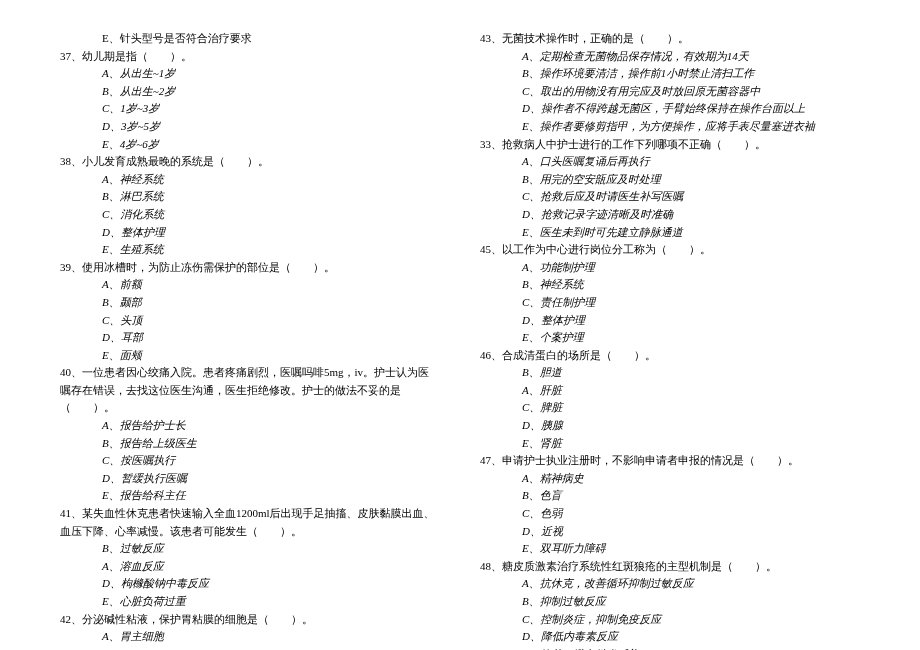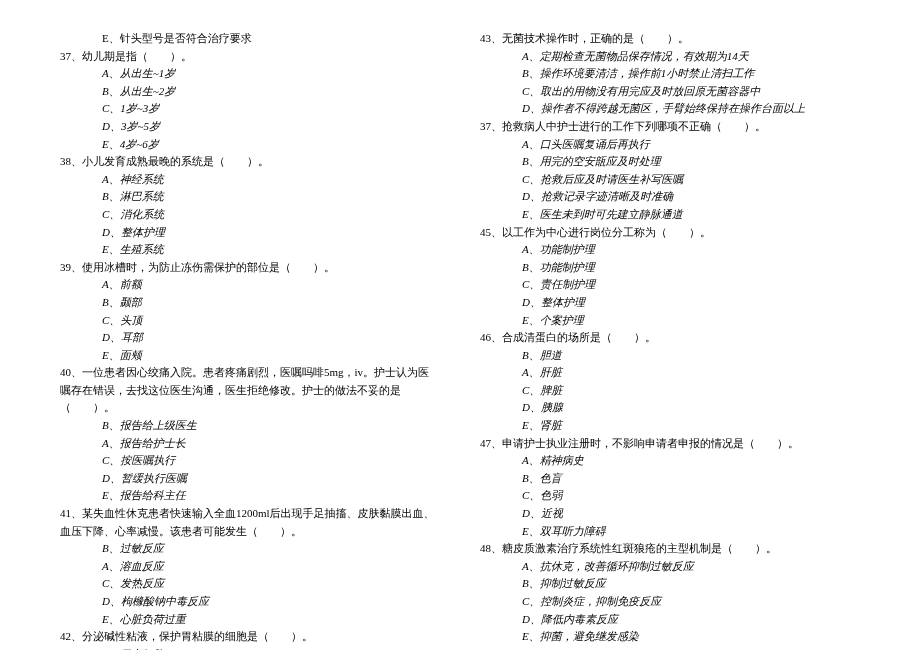--- a/index.html
+++ b/index.html
@@ -53,51 +53,51 @@
     <span class="opt">C、消化系统</span>
     <span class="opt">D、整体护理</span>
     <span class="opt">E、生殖系统</span>
     <span class="q-text">39、使用冰槽时，为防止冻伤需保护的部位是（　　）。</span>
     <span class="opt">A、前额</span>
     <span class="opt">B、颞部</span>
     <span class="opt">C、头顶</span>
     <span class="opt">D、耳部</span>
     <span class="opt">E、面颊</span>
     <span class="q-text">40、一位患者因心绞痛入院。患者疼痛剧烈，医嘱吗啡5mg，iv。护士认为医嘱存在错误，去找这位医生沟通，医生拒绝修改。护士的做法不妥的是（　　）。</span>
+    <span class="opt">A、报告给护士长</span>
     <span class="opt">B、报告给上级医生</span>
-    <span class="opt">A、报告给护士长</span>
     <span class="opt">C、按医嘱执行</span>
     <span class="opt">D、暂缓执行医嘱</span>
     <span class="opt">E、报告给科主任</span>
     <span class="q-text">41、某失血性休克患者快速输入全血1200ml后出现手足抽搐、皮肤黏膜出血、血压下降、心率减慢。该患者可能发生（　　）。</span>
     <span class="opt">B、过敏反应</span>
     <span class="opt">A、溶血反应</span>
-    <span class="opt">C、发热反应</span>
     <span class="opt">D、枸橼酸钠中毒反应</span>
     <span class="opt">E、心脏负荷过重</span>
     <span class="q-text">42、分泌碱性粘液，保护胃粘膜的细胞是（　　）。</span>
     <span class="opt">A、胃主细胞</span>
 
   </div>
 
   <div class="column">
     <span class="q-text">43、无菌技术操作时，正确的是（　　）。</span>
     <span class="opt">A、定期检查无菌物品保存情况，有效期为14天</span>
     <span class="opt">B、操作环境要清洁，操作前1小时禁止清扫工作</span>
     <span class="opt">C、取出的用物没有用完应及时放回原无菌容器中</span>
     <span class="opt">D、操作者不得跨越无菌区，手臂始终保持在操作台面以上</span>
-    <span class="q-text">37、抢救病人中护士进行的工作下列哪项不正确（　　）。</span>
+    <span class="opt">E、操作者要修剪指甲，为方便操作，应将手表尽量塞进衣袖</span>
+    <span class="q-text">33、抢救病人中护士进行的工作下列哪项不正确（　　）。</span>
     <span class="opt">A、口头医嘱复诵后再执行</span>
     <span class="opt">B、用完的空安瓿应及时处理</span>
     <span class="opt">C、抢救后应及时请医生补写医嘱</span>
     <span class="opt">D、抢救记录字迹清晰及时准确</span>
     <span class="opt">E、医生未到时可先建立静脉通道</span>
     <span class="q-text">45、以工作为中心进行岗位分工称为（　　）。</span>
     <span class="opt">A、功能制护理</span>
-    <span class="opt">B、功能制护理</span>
+    <span class="opt">B、神经系统</span>
     <span class="opt">C、责任制护理</span>
     <span class="opt">D、整体护理</span>
     <span class="opt">E、个案护理</span>
     <span class="q-text">46、合成清蛋白的场所是（　　）。</span>
     <span class="opt">B、胆道</span>
     <span class="opt">A、肝脏</span>
     <span class="opt">C、脾脏</span>
     <span class="opt">D、胰腺</span>
     <span class="opt">E、肾脏</span>
     <span class="q-text">47、申请护士执业注册时，不影响申请者申报的情况是（　　）。</span>

